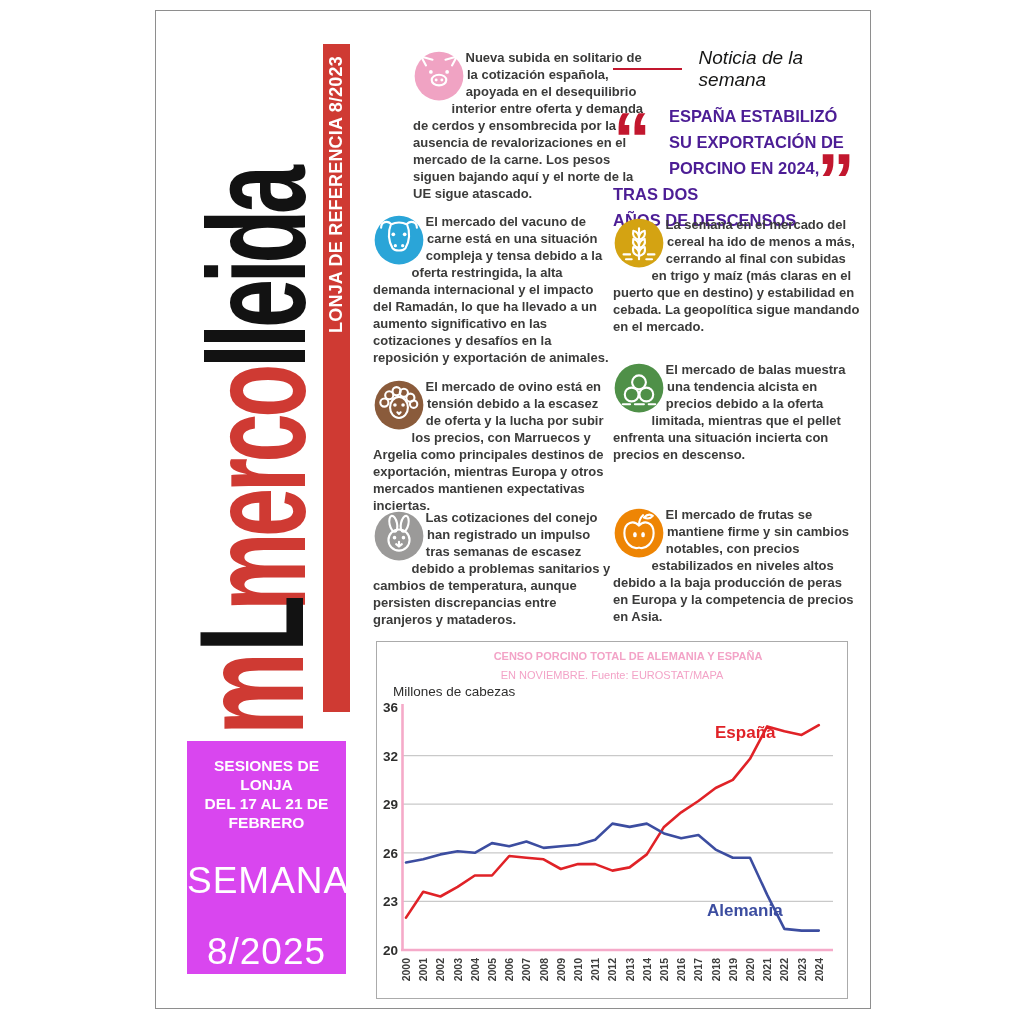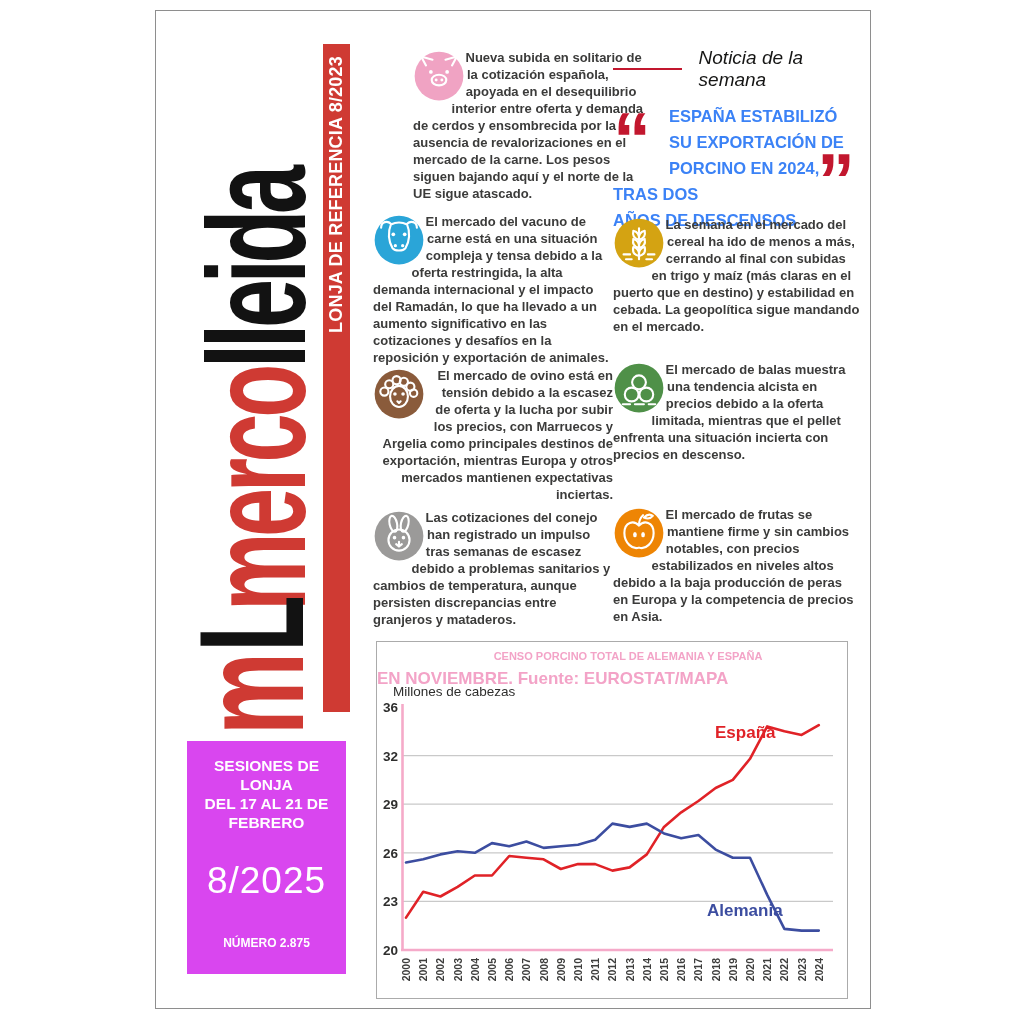--- a/index.html
+++ b/index.html
@@ -35,47 +35,48 @@
   .icon-stroke{fill:none;stroke:#fff;stroke-width:2.6;stroke-linecap:round;stroke-linejoin:round;}
   .icon-dot{fill:#fff;stroke:none;}
   
   .noticia{left:457px;top:36px;width:250px;}
   .noticia-head{display:flex;align-items:center;justify-content:flex-end;gap:17px;margin-bottom:12px;}
   .noticia-head .rule{width:74px;border-top:2.5px solid #c2172e;height:0;}
   .noticia-head .label{font-style:italic;font-size:19px;color:#161615;}
   .quote-open{float:left;width:56px;height:54px;}
   .quote-open span{display:block;font-size:76px;line-height:1;margin-top:-2px;font-weight:bold;}
   .quote-close{position:absolute;right:8px;top:96px;font-size:76px;line-height:1;font-weight:bold;}
-  .headline{font-size:16.5px;font-weight:bold;line-height:26px;color:#3b82f6;}
+  .headline{font-size:16.5px;font-weight:bold;line-height:26px;color:#4c1d95;}
   
   .chart{left:220px;top:630px;width:470px;height:356px;border:1px solid #ababab;background:#fff;}
   .chart .t1{position:absolute;left:16px;top:8px;width:100%;text-align:center;
              font-size:11px;font-weight:bold;}
-  .chart .t2{position:absolute;left:0;top:27px;width:100%;text-align:left;
-             font-size:17px;font-weight:bold;}
+  .chart .t2{position:absolute;left:0;top:27px;width:100%;text-align:center;
+             font-size:11px;font-weight:normal;}
   .chart .ylab{position:absolute;left:16px;top:42px;font-size:13.5px;font-weight:normal;color:#2e2e2d;}
   .chart svg{position:absolute;left:0;top:0;}
 </style>
 </head>
 <body>
 
 <div class="sheet">
 
   <div class="vrot logo-text">
     <span class="squeeze"><span style="color: rgb(207, 58, 51);">merco</span><span style="color: rgb(18, 18, 18);">lleida</span></span>
   </div>
   <div class="vrot monogram">
     <span class="squeeze"><span style="color: rgb(207, 58, 51);">m</span><span style="color: rgb(18, 18, 18);">L</span></span>
   </div>
   <div class="vrot ribbon" style="background-color: rgb(207, 58, 51);">LONJA DE REFERENCIA 8/2023</div>
 
   <div class="abs sessions" style="background-color: #d946ef;">
     <div class="hd hd1">SESIONES DE LONJA</div>
     <div class="hd">DEL 17 AL 21 DE</div>
     <div class="hd">FEBRERO</div>
+    <div class="week">SEMANA</div>
     <div class="week">8/2025</div>
     <div class="issue">NÚMERO 2.875</div>
 
   </div>
 
   <div class="abs noticia">
     <div class="noticia-head">
       <span class="rule"></span>
       <span class="label">Noticia de la semana</span>
     </div>
@@ -110,21 +111,21 @@
       <path class="icon-stroke" d="M42,12 C46,8 54,9 54,17"></path>
       <path class="icon-stroke" d="M22,13 C28,10 36,10 42,13 C46,22 45,34 40,42 C37,46 27,46 24,42 C19,34 18,22 22,13 Z"></path>
       <circle class="icon-dot" cx="25" cy="25" r="2.3"></circle>
       <circle class="icon-dot" cx="39" cy="25" r="2.3"></circle>
       <circle class="icon-dot" cx="27.5" cy="39" r="2"></circle>
       <circle class="icon-dot" cx="36.5" cy="39" r="2"></circle>
     </svg>
     <p class="txt">El mercado del vacuno de carne está en una situación compleja y tensa debido a la oferta restringida, la alta demanda internacional y el impacto del Ramadán, lo que ha llevado a un aumento significativo en las cotizaciones y desafíos en la reposición y exportación de animales.</p>
   </div>
 
-  <div class="abs item" style="left:217px;top:356px;width:240px;text-align:right;">
+  <div class="abs item" style="left:217px;top:367px;width:240px;">
     <svg class="icon" viewBox="0 0 64 64">
       <circle cx="32" cy="32" r="30" fill="#8a5b3b"></circle>
       <circle class="icon-stroke" cx="14" cy="29" r="5"></circle>
       <circle class="icon-stroke" cx="20" cy="20" r="5"></circle>
       <circle class="icon-stroke" cx="29" cy="15" r="5"></circle>
       <circle class="icon-stroke" cx="38" cy="17" r="5"></circle>
       <circle class="icon-stroke" cx="46" cy="23" r="5"></circle>
       <circle class="icon-stroke" cx="50" cy="31" r="4.5"></circle>
       <ellipse class="icon-stroke" cx="32" cy="35" rx="11" ry="13"></ellipse>
       <circle class="icon-dot" cx="27" cy="32" r="2.2"></circle>

